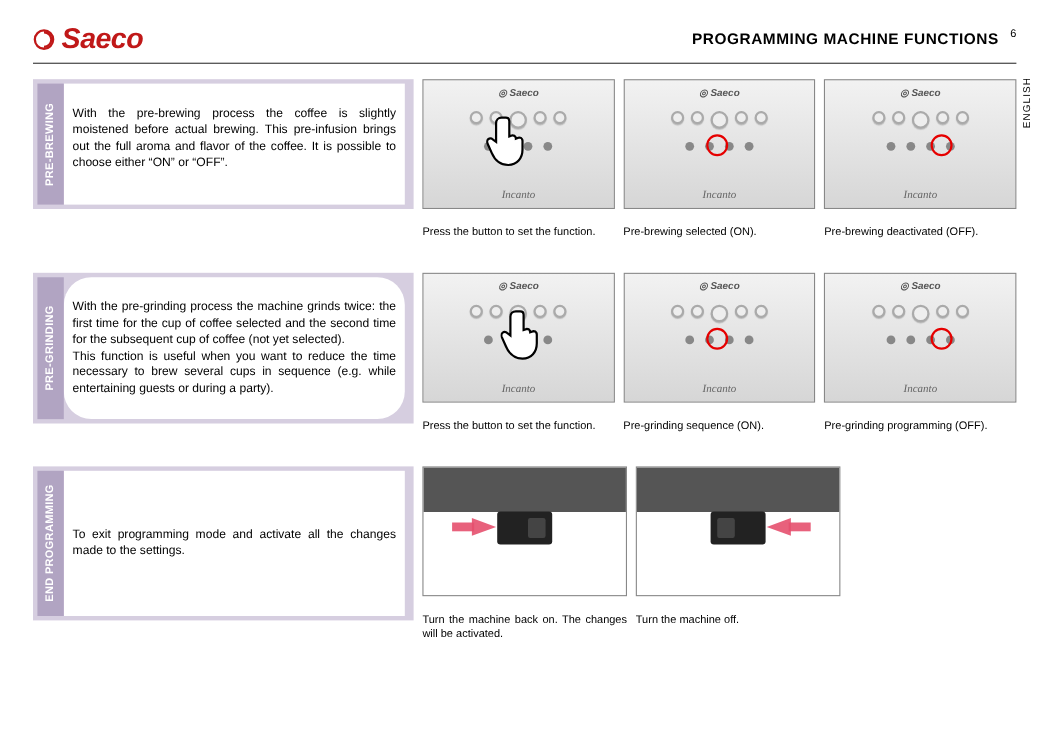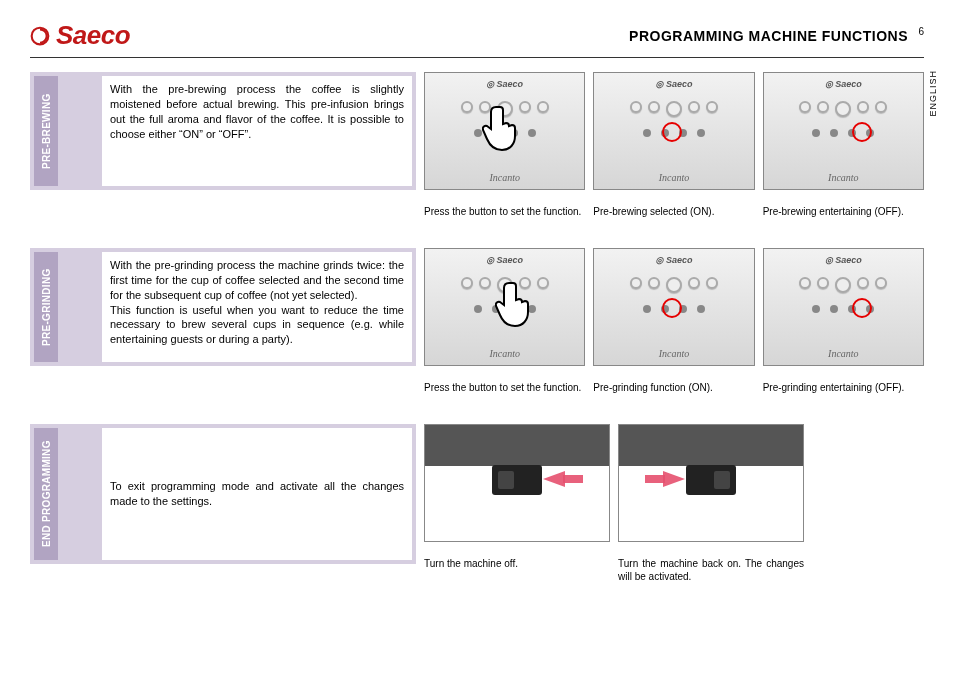--- a/index.html
+++ b/index.html
@@ -15,21 +15,21 @@
 
   .row { display: flex; align-items: flex-start; gap: 8px; margin-bottom: 30px; }
   .label-bar { width: 24px; align-self: stretch; background: #B1A4C2; color: #fff; font-size: 10px; font-weight: 700; display: flex; align-items: center; justify-content: center; writing-mode: vertical-rl; transform: rotate(180deg); padding: 6px 0; letter-spacing: 0.3px; white-space: nowrap; }
   .desc { flex: 0 0 310px; background: #fff; font-size: 11px; line-height: 1.35; text-align: justify; padding-right: 6px; }
   .thumbs { display: flex; gap: 8px; flex: 1; }
   .thumb-col { flex: 1; display: flex; flex-direction: column; }
   .caption { font-size: 10px; margin-top: 15px; text-align: justify; line-height: 1.3; }
 
   
   .row-bg { display: flex; background: #D6CEE0; padding: 4px; flex: 0 0 346px; min-height: 118px;}
-  .row-bg .desc { background: #fff; padding: 6px 8px; margin-left: 44px; }
+  .row-bg .desc { background: #fff; padding: 20px 8px; }
   .row-bg.tall { min-height: 140px;}
 
   
   .panel { position: relative; background: linear-gradient(180deg,#f2f2f2,#d6d6d6); width:100%; height:118px; border:1px solid #888; overflow:hidden;}
   .panel .brand { position:absolute; top:6px; width:100%; text-align:center; font-size:9px; font-weight:700; color:#555; font-style:italic;}
   .panel .btn-row { position:absolute; top:28px; width:100%; display:flex; justify-content:center; gap:6px;}
   .panel .btn-row .btn { width:12px; height:12px; border-radius:50%; border:2px solid #aaa; background:#eee; box-shadow:0 1px 1px rgba(0,0,0,0.2);}
   .panel .btn-row .btn.big { width:16px; height:16px;}
   .panel .indicator-row { position:absolute; top:56px; width:100%; display:flex; justify-content:center; gap:10px;}
   .panel .indicator-row .ind { width:8px; height:8px; border-radius:50%; background:#888;}
@@ -134,29 +134,29 @@
             </div>
           <div class="indicator-row">
               <span class="ind"></span>
               <span class="ind"></span>
               <span class="ind"></span>
               <span class="ind"></span>
             </div>
           <div class="ring two"></div>
           <div class="script">Incanto</div>
         </div>
-        <div class="caption">Pre-brewing entertaining (OFF).</div>
+        <div class="caption">Pre-brewing deactivated (OFF).</div>
       </div>
     </div>
   </div>
 
   <div class="row">
     <div class="row-bg">
       <div class="label-bar">PRE-GRINDING</div>
-      <div class="desc" style="white-space:pre-line;">With the pre-grinding process the machine grinds twice: the first time for the cup of coffee selected and the second time for the subsequent cup of coffee (not yet selected).
+      <div class="desc" style="white-space:pre-line;border-radius:25px;">With the pre-grinding process the machine grinds twice: the first time for the cup of coffee selected and the second time for the subsequent cup of coffee (not yet selected).
 This function is useful when you want to reduce the time necessary to brew several cups in sequence (e.g. while entertaining guests or during a party).</div>
     </div>
     <div class="thumbs">
       <div class="thumb-col">
         <div class="panel">
           <div class="brand">◎ Saeco</div>
           <div class="btn-row">
               <span class="btn"></span>
               <span class="btn"></span>
               <span class="btn big"></span>
@@ -188,64 +188,64 @@
             </div>
           <div class="indicator-row">
               <span class="ind"></span>
               <span class="ind"></span>
               <span class="ind"></span>
               <span class="ind"></span>
             </div>
           <div class="ring one"></div>
           <div class="script">Incanto</div>
         </div>
-        <div class="caption">Pre-grinding function (ON).</div>
+        <div class="caption">Pre-grinding sequence (ON).</div>
       </div>
       <div class="thumb-col">
         <div class="panel third">
           <div class="brand">◎ Saeco</div>
           <div class="btn-row">
               <span class="btn"></span>
               <span class="btn"></span>
               <span class="btn big"></span>
               <span class="btn"></span>
               <span class="btn"></span>
             </div>
           <div class="indicator-row">
               <span class="ind"></span>
               <span class="ind"></span>
               <span class="ind"></span>
               <span class="ind"></span>
             </div>
           <div class="ring two"></div>
           <div class="script">Incanto</div>
         </div>
-        <div class="caption">Pre-grinding entertaining (OFF).</div>
+        <div class="caption">Pre-grinding programming (OFF).</div>
       </div>
     </div>
   </div>
 
   <div class="row">
     <div class="row-bg tall" style="align-items:stretch;">
       <div class="label-bar" style="text-align:center;">END PROGRAMMING</div>
       <div class="desc" style="display:flex; align-items:center;">To exit programming mode and activate all the changes made to the settings.</div>
     </div>
     <div class="thumbs" style="max-width:380px;">
       <div class="thumb-col">
+        <div class="switch-panel on">
+          <div class="switch"></div>
+          <div class="arrow left"></div>
+          <div class="bar left"></div>
+        </div>
+        <div class="caption">Turn the machine back on.  The changes will be activated.</div>
+      </div>
+      <div class="thumb-col">
         <div class="switch-panel">
           <div class="switch"></div>
           <div class="arrow right"></div>
           <div class="bar right"></div>
         </div>
         <div class="caption">Turn the machine off.</div>
       </div>
-      <div class="thumb-col">
-        <div class="switch-panel on">
-          <div class="switch"></div>
-          <div class="arrow left"></div>
-          <div class="bar left"></div>
-        </div>
-        <div class="caption">Turn the machine back on.  The changes will be activated.</div>
-      </div>
     </div>
   </div>
 
 </div>
 
 </body></html>

